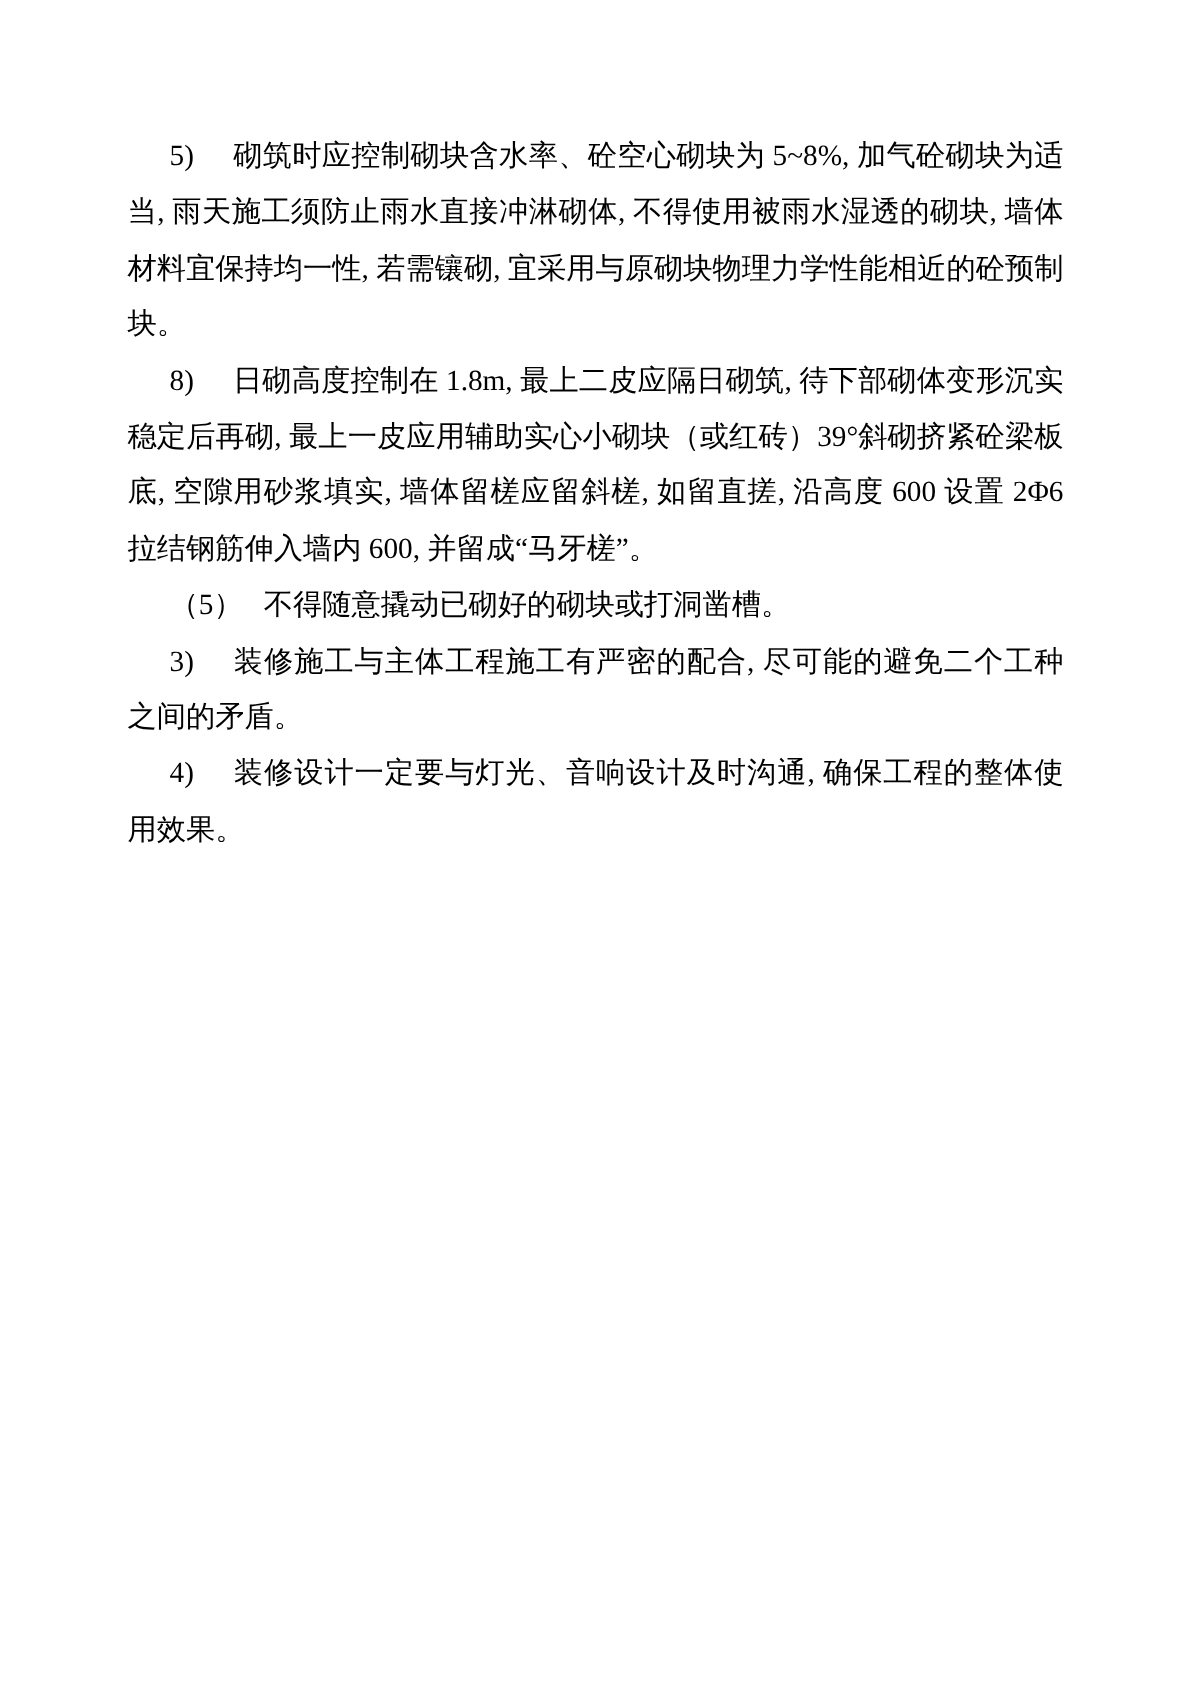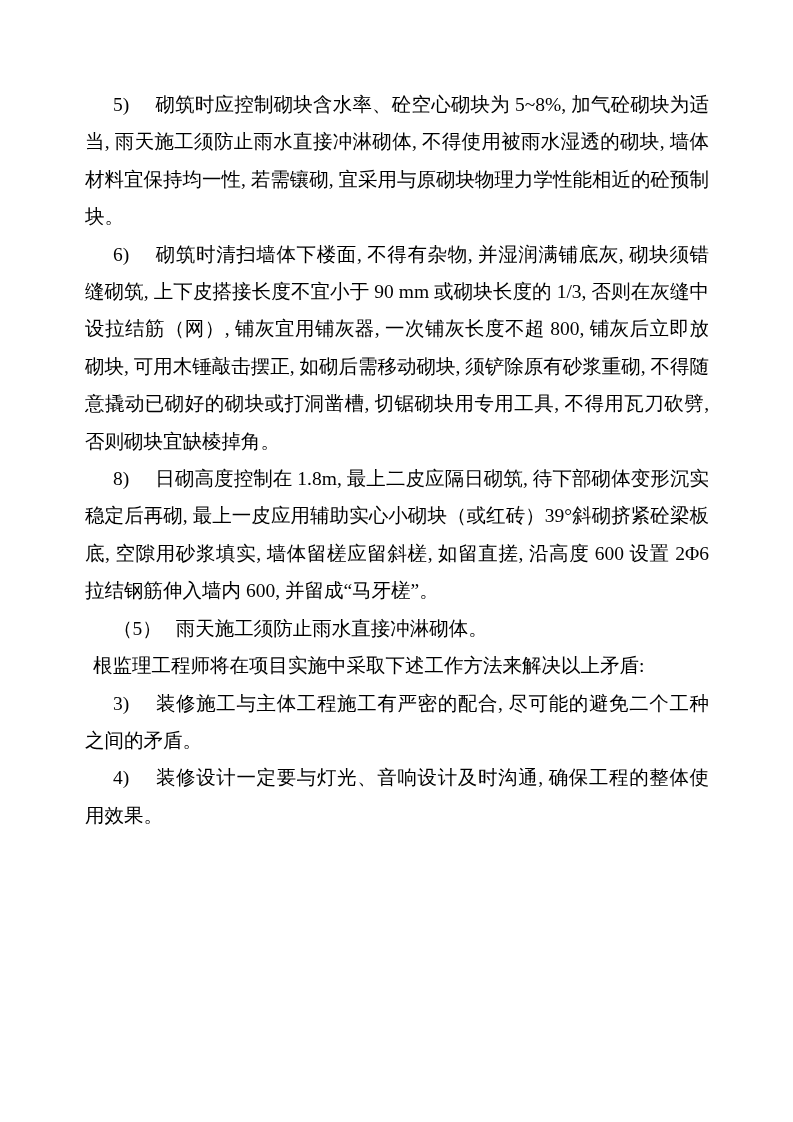--- a/index.html
+++ b/index.html
@@ -54,21 +54,19 @@
     font-family: "Liberation Serif", "DejaVu Serif", serif;
     color: #000000;
   }
 </style>
 </head>
 <body>
 
 <div class="page">
   <div class="content">
       <p class="para-numbered"><span class="marker">5)</span><span>砌筑时应控制砌块含水率、砼空心砌块为 5~8%, 加气砼砌块为适当, 雨天施工须防止雨水直接冲淋砌体, 不得使用被雨水湿透的砌块, 墙体材料宜保持均一性, 若需镶砌, 宜采用与原砌块物理力学性能相近的砼预制块。</span></p>
-      <p class="para-numbered"><span class="marker">6)</span><span>砌筑时清扫墙体下楼面, 不得有杂物, 并湿润满铺底灰, 砌块须错缝砌筑, 上下皮搭接长度不宜小于 90 mm 或砌块长度的 1/3, 否则在灰缝中设拉结筋（网）, 铺灰宜用铺灰器, 一次铺灰长度不超 800, 铺灰后立即放砌块, 可用木锤敲击摆正, 如砌后需移动砌块, 须铲除原有砂浆重砌, 不得随意撬动已砌好的砌块或打洞凿槽, 切锯砌块用专用工具, 不得用瓦刀砍劈, 否则砌块宜缺棱掉角。</span></p>
       <p class="para-numbered"><span class="marker">8)</span><span>日砌高度控制在 1.8m, 最上二皮应隔日砌筑, 待下部砌体变形沉实稳定后再砌, 最上一皮应用辅助实心小砌块（或红砖）39°斜砌挤紧砼梁板底, 空隙用砂浆填实, 墙体留槎应留斜槎, 如留直搓, 沿高度 600 设置 2Φ6 拉结钢筋伸入墙内 600, 并留成“马牙槎”。</span></p>
-      <p class="para-numbered"><span class="marker marker-tight">（5）</span><span>雨天施工须防止雨水直接冲淋砌体。</span></p>
-      <p class="para-plain"><span>根监理工程师将在项目实施中采取下述工作方法来解决以上矛盾:</span></p>
+      <p class="para-numbered"><span class="marker marker-tight">（5）</span><span>不得随意撬动已砌好的砌块或打洞凿槽。</span></p>
       <p class="para-numbered"><span class="marker">3)</span><span>装修施工与主体工程施工有严密的配合, 尽可能的避免二个工种之间的矛盾。</span></p>
       <p class="para-numbered"><span class="marker">4)</span><span>装修设计一定要与灯光、音响设计及时沟通, 确保工程的整体使用效果。</span></p>
     </div>
   <div class="footer">-8-</div>
 </div>
 
 </body></html>

